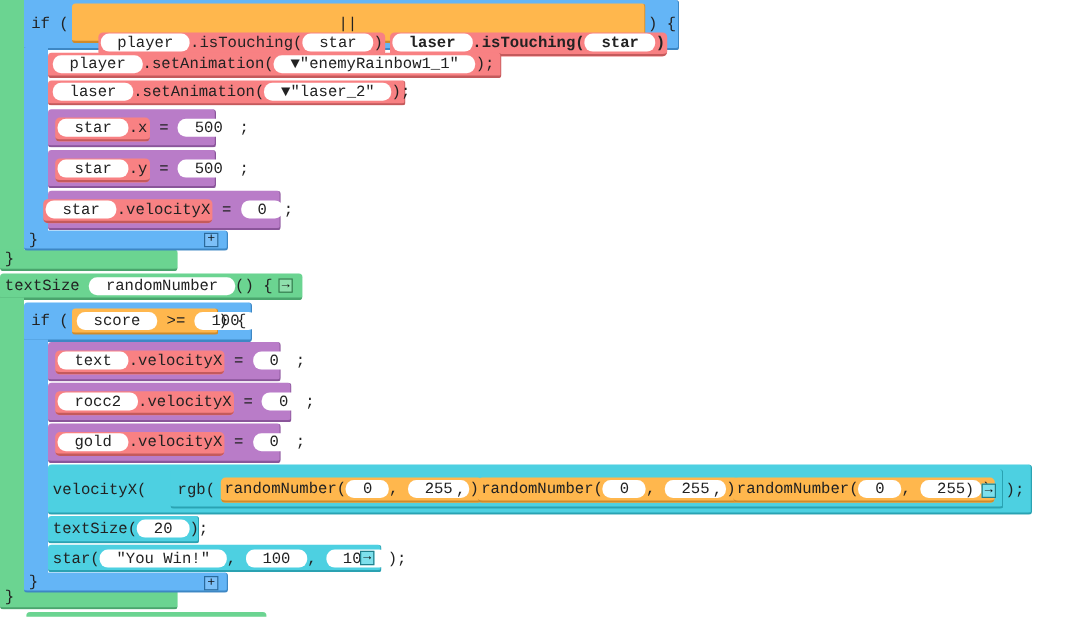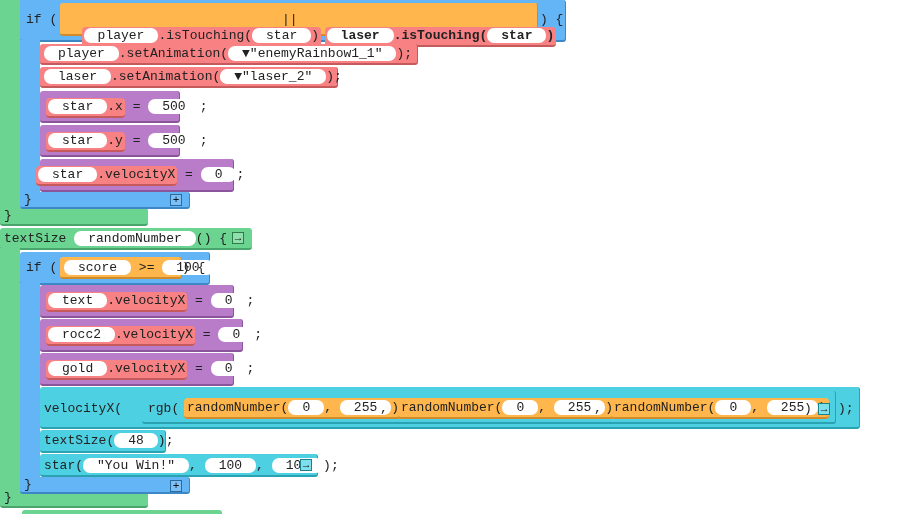--- a/index.html
+++ b/index.html
@@ -92,17 +92,17 @@
 <span class="txt" style="left:184px;top:400px;"><span class="inorange"><span>randomNumber(</span><span class="pill">0</span><span>,</span> <span class="pill">255</span><span>)</span></span></span>
 <span class="txt" style="left:380px;top:401px;">,</span>
 <span class="txt" style="left:398px;top:400px;"><span class="inorange"><span>randomNumber(</span><span class="pill">0</span><span>,</span> <span class="pill">255</span><span>)</span></span></span>
 <span class="txt" style="left:594px;top:401px;">,</span>
 <span class="txt" style="left:611px;top:400px;"><span class="inorange"><span>randomNumber(</span><span class="pill">0</span><span>,</span> <span class="pill">255</span><span>)</span></span></span>
 <span class="txt" style="left:804px;top:401px;">)</span>
 <div class="btn c" style="left:818px;top:403px;">→</div>
 <span class="txt" style="left:838px;top:401px;">);</span>
 
 <div class="blk cyan" style="left:40px;top:430px;width:126px;height:23px;"></div>
-<span class="txt" style="left:44px;top:433px;"><span>textSize(</span><span class="pill">48</span><span>);</span></span>
+<span class="txt" style="left:44px;top:433px;"><span>textSize(</span><span class="pill">20</span><span>);</span></span>
 
 <div class="blk cyan" style="left:40px;top:454px;width:278px;height:23px;"></div>
 <span class="txt" style="left:44px;top:458px;"><span>star(</span><span class="pill">"You Win!"</span><span>,</span> <span class="pill">100</span><span>,</span> <span class="pill">100</span><span>);</span></span>
 <div class="btn c" style="left:300px;top:459px;">→</div>
 
 </body></html>

